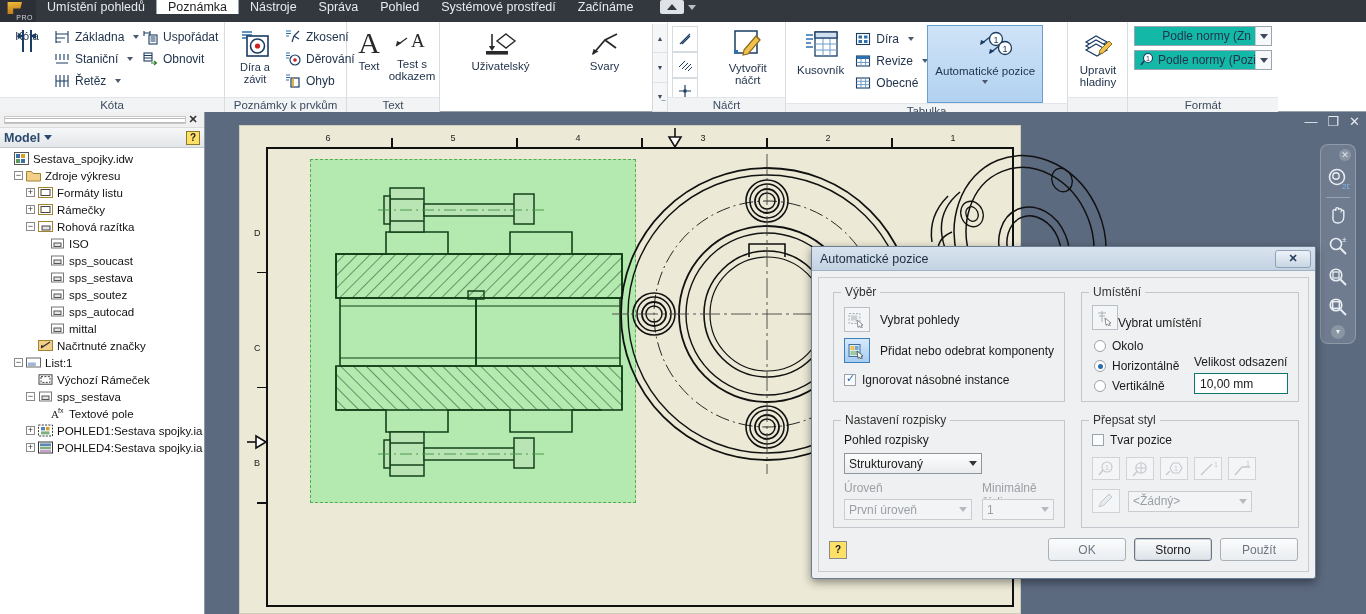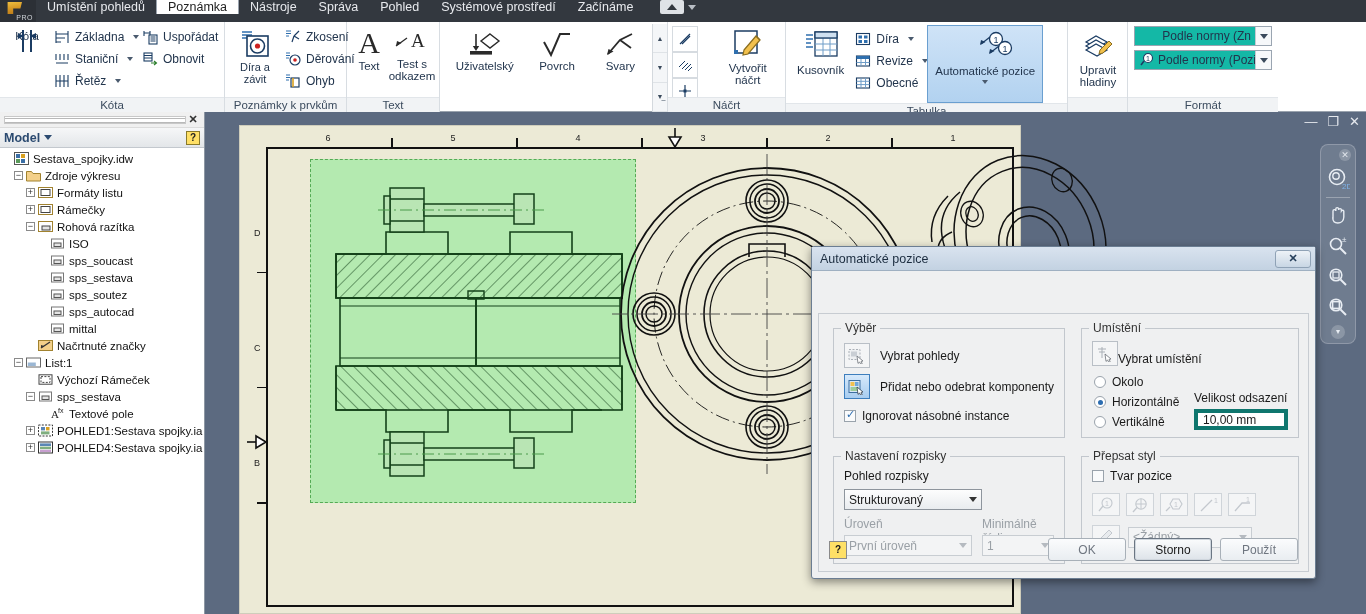--- a/index.html
+++ b/index.html
@@ -205,42 +205,42 @@
     height:24px; background:linear-gradient(180deg,#d9e3ef 0%, #c3d2e2 100%);
     border-bottom:1px solid #9fb0c2; display:flex; align-items:center; padding:0 4px 0 8px;
     font-size:12.5px; color:#1b2c3f;
   }
   #dlgtitle .close {
     margin-left:auto; width:36px;height:18px;
     background:linear-gradient(180deg,#edf2f7 0%, #c8d6e4 100%);
     border:1px solid #8fa2b6; border-radius:3px;
     display:flex;align-items:center;justify-content:center; font-size:11px; font-weight:bold; color:#27405c;
   }
-  #dlgbody { position:absolute; left:6px; top:30px; right:6px; bottom:6px; border:1px solid #c7ccd2; background:#eff0f1;margin-top:36px; }
+  #dlgbody { position:absolute; left:6px; top:30px; right:6px; bottom:6px; border:1px solid #c7ccd2; background:#eff0f1; }
   .fset { position:absolute; border:1px solid #c2c7cd; }
   .flegend {
     position:absolute; top:-8px; left:7px; background:#eff0f1; padding:0 4px; font-size:12px; color:#333;
   }
   .tbtn {
     width:26px;height:25px;border:1px solid #b9bfc6;background:#f4f5f6;
     display:flex;align-items:center;justify-content:center;
   }
   .tbtn.on { border:1px solid #3d7ebd; background:linear-gradient(180deg,#d6e9fb 0%,#a8cdf0 100%); }
   .rrow { display:flex; align-items:center; gap:6px; }
   .radio { width:12px;height:12px;border-radius:50%;border:1px solid #9aa3ac;background:#fff; position:relative; flex:none;}
   .radio.sel:after { content:""; position:absolute; left:2.5px; top:2.5px; width:5px;height:5px;border-radius:50%;background:#2b6cb0; }
   .chk { width:12px;height:12px;border:1px solid #9aa3ac; background:#fafbfc; position:relative; flex:none; }
   .chk.on:after { content:"✓"; position:absolute; left:1px; top:-3px; font-size:11px; color:#2b6cb0; }
   .dsel {
     height:21px; border:1px solid #8e959d; background:linear-gradient(180deg,#fdfdfd 0%, #e9ecef 100%);
     display:flex; align-items:center; padding:0 4px; font-size:12px;
   }
   .dsel .cv { flex:1; }
   .dsel.dis { color:#9aa0a6; border-color:#c8cdd2; background:#f3f4f5; }
-  .tfield { height:21px; border:4px solid #0f766e; background:#fff; display:flex; align-items:center; padding:0 5px; font-size:12px; }
+  .tfield { height:21px; border:1px solid #0f766e; background:#fff; display:flex; align-items:center; padding:0 5px; font-size:12px; }
   .dlbl.dis { color:#9aa0a6; }
   .btn {
     width:78px;height:23px; border:1px solid #a8b0b8; border-radius:3px;
     background:linear-gradient(180deg,#fbfcfd 0%,#e9edf1 100%);
     display:flex;align-items:center;justify-content:center; font-size:12px; color:#6f7680;
   }
   .btn.enabled { color:#1a1a1a; border-color:#6b7683; box-shadow:0 0 0 1px #cfd6dd inset;
      background:linear-gradient(180deg,#fbfcfd 0%,#dde3e9 100%); }
   .sbtn { width:18px;height:18px;border:1px solid #8a8a8a;background:#ffe066; font-size:10px;
      display:flex;align-items:center;justify-content:center; font-weight:bold; }
@@ -431,28 +431,20 @@
           <div class="bigbtn" style="min-width:60px">
             <span class="icon" style="width:34px;height:26px">
               <svg width="34" height="26" viewBox="0 0 34 26">
                 <path d="M22 2 l9 7 -9 7 -9 -7 z" fill="#fff" stroke="#2a2a2a" stroke-width="1.4"></path>
                 <path d="M8 2v13" stroke="#2a2a2a" stroke-width="1.6"></path>
                 <path d="M8 19 l-3.2 -5 h6.4 z" fill="#2a2a2a"></path>
                 <rect x="2" y="19" width="22" height="3.6" fill="#2a2a2a"></rect>
               </svg>
             </span>
             <span class="lbl">Uživatelský</span>
-          </div>
-          <div class="bigbtn" style="min-width:54px">
-            <span class="icon" style="width:30px;height:26px">
-              <svg width="30" height="26" viewBox="0 0 30 26">
-                <path d="M2 10 L9 23 L18 2 L28 2" stroke="#2a2a2a" stroke-width="2" fill="none"></path>
-              </svg>
-            </span>
-            <span class="lbl">Povrch</span>
           </div>
           <div class="bigbtn" style="min-width:54px">
             <span class="icon" style="width:32px;height:26px">
               <svg width="32" height="26" viewBox="0 0 32 26">
                 <path d="M4 22 L16 8 L28 2 M16 8 L27 16" stroke="#2a2a2a" stroke-width="1.8" fill="none"></path>
                 <path d="M3 23 l1.5 -6 l5 2.5 z" fill="#2a2a2a"></path>
               </svg>
             </span>
             <span class="lbl">Svary</span>
           </div>

